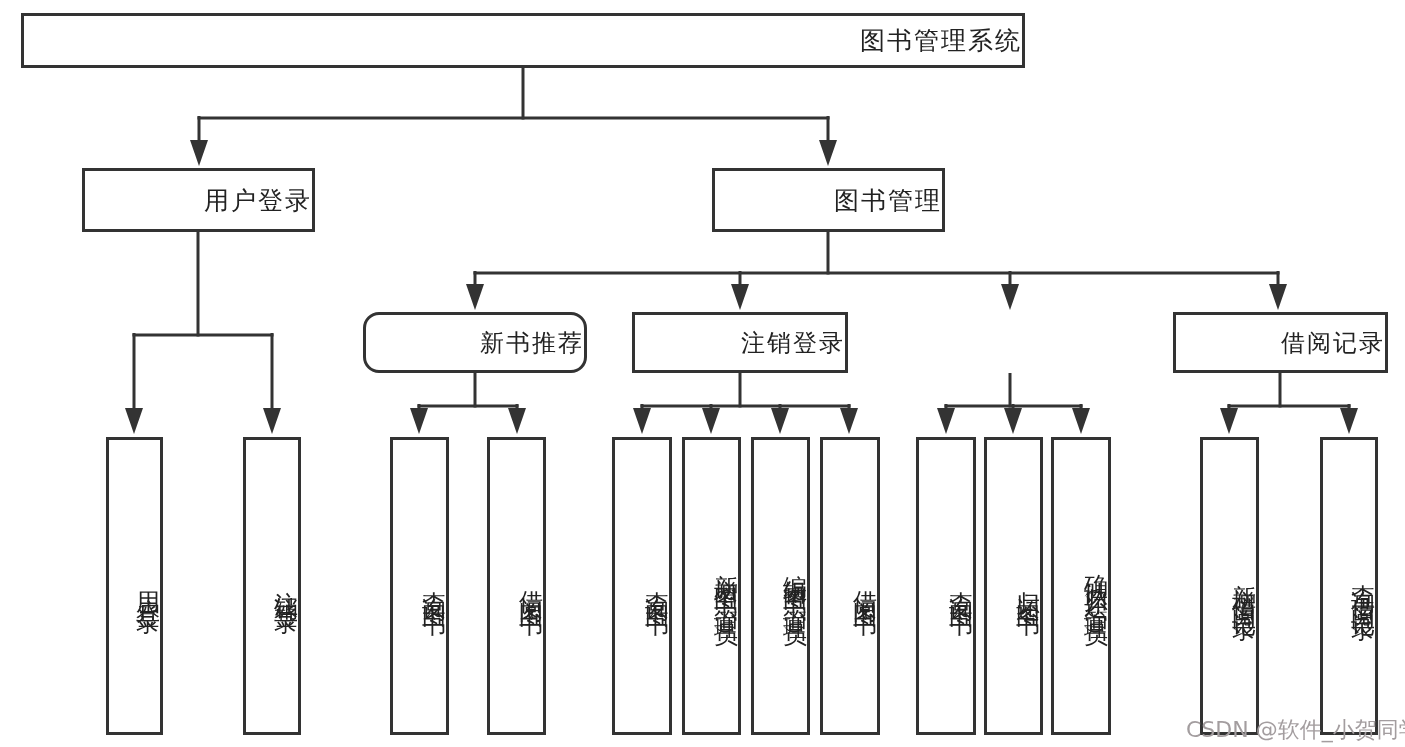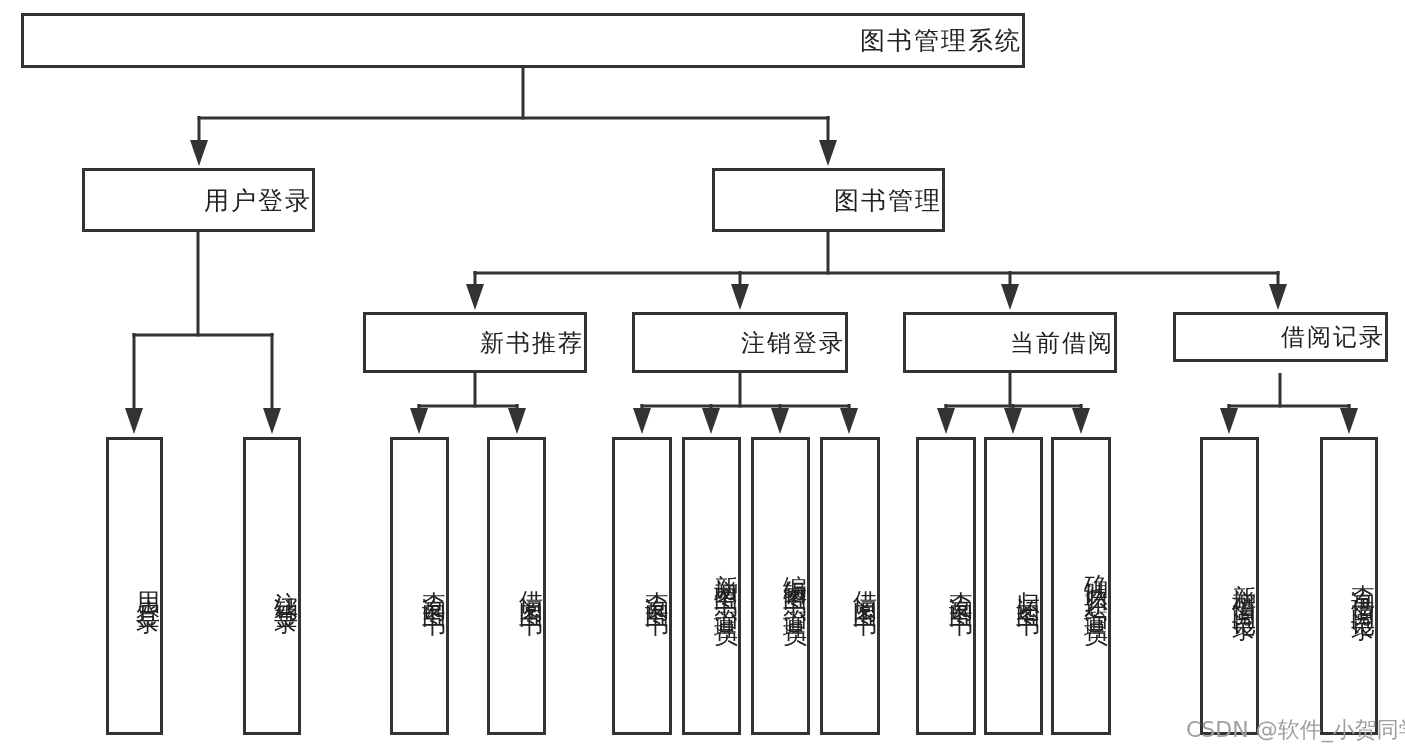--- a/index.html
+++ b/index.html
@@ -136,30 +136,27 @@
     <span>图书管理系统</span>
   </div>
 
   <div class="node hbox" style="left:82px; top:168px; width:233px; height:64px;">
     <span>用户登录</span>
   </div>
   <div class="node hbox" style="left:712px; top:168px; width:233px; height:64px;">
     <span>图书管理</span>
   </div>
 
-  <div class="node hbox lvl2" style="left:363px; top:312px; width:224px; height:61px;">
+  <div class="node hbox lvl2" style="left:363px; top:312px; width:224px; height:61px;border-radius:16px;">
     <span>新书推荐</span>
   </div>
   <div class="node hbox lvl2" style="left:632px; top:312px; width:216px; height:61px;">
     <span>注销登录</span>
   </div>
-  <div class="node hbox lvl2" style="left:903px; top:312px; width:214px; height:61px;">
-    <span>当前借阅</span>
-  </div>
-  <div class="node hbox lvl2" style="left:1173px; top:312px; width:215px; height:50px;">
+  <div class="node hbox lvl2" style="left:1173px; top:312px; width:215px; height:61px;">
     <span>借阅记录</span>
   </div>
 
   <div class="node leaf" style="left:106px; width:57px;">
     <span class="vtext">用户登录</span>
   </div>
   <div class="node leaf" style="left:243px; width:58px;">
     <span class="vtext">注销登录</span>
   </div>
 

